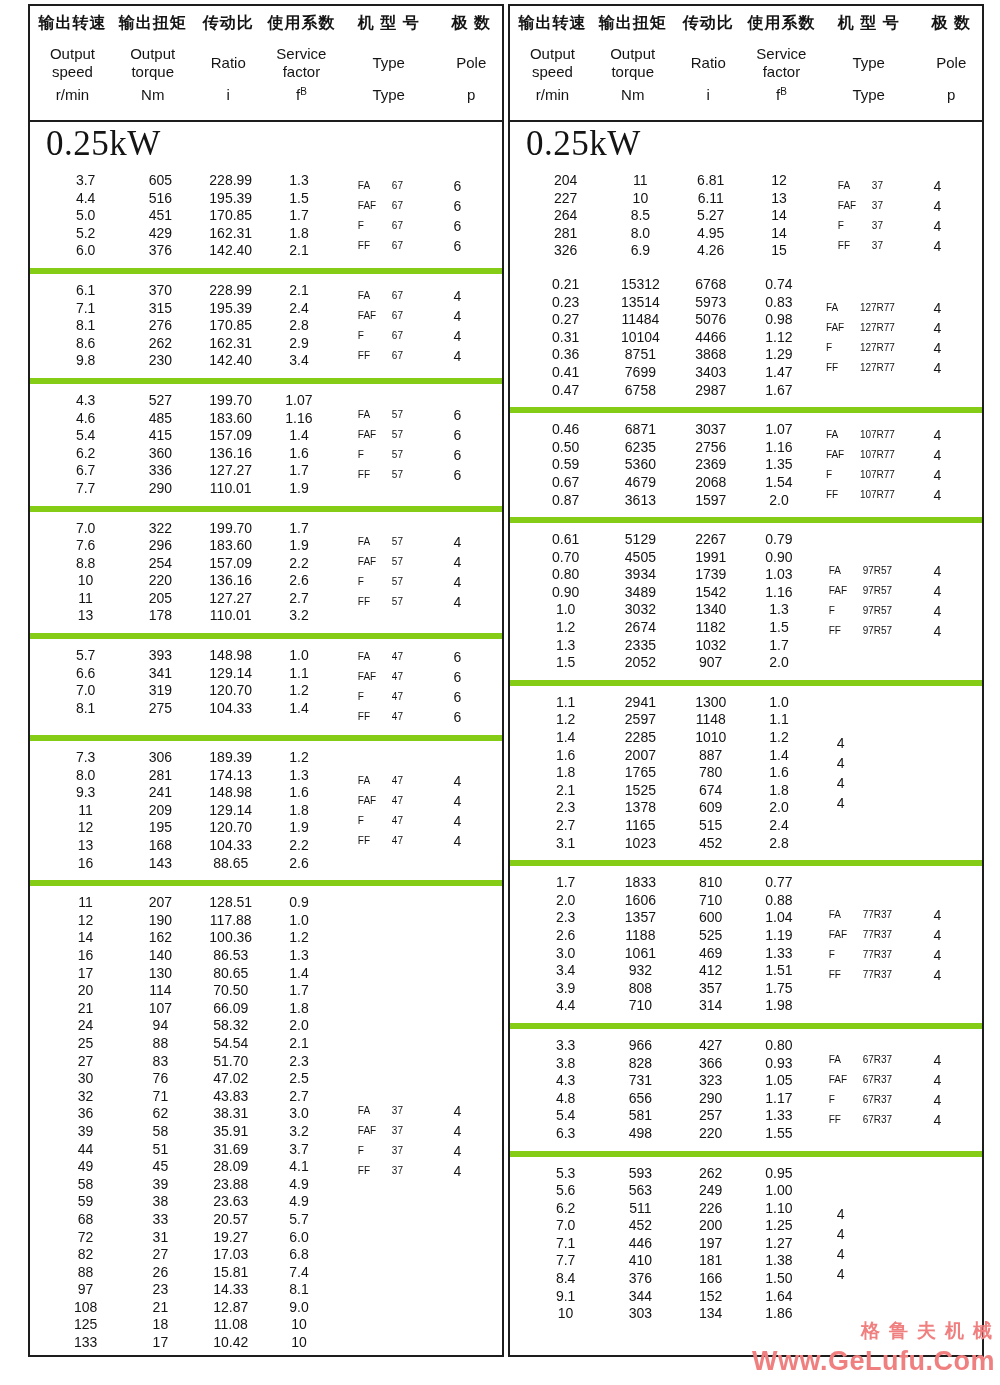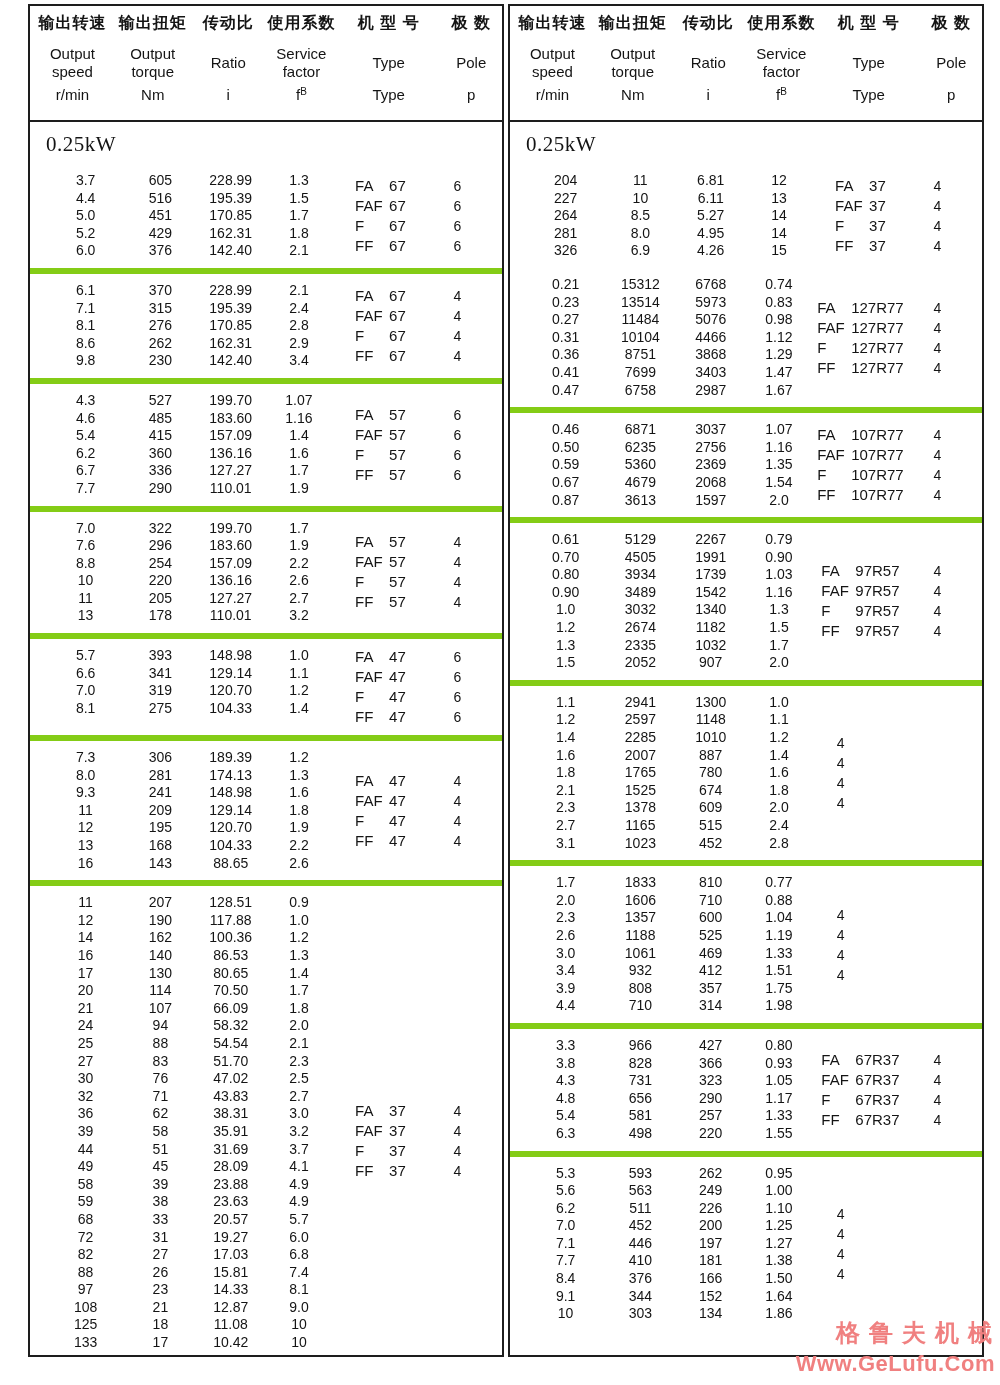--- a/index.html
+++ b/index.html
@@ -26,44 +26,44 @@
        font-weight:bold;font-size:16px;letter-spacing:1px;white-space:nowrap;}
   .hen{height:46px;display:flex;align-items:center;justify-content:center;
        font-size:15px;line-height:18px;}
   .hunit{height:32px;display:flex;align-items:flex-start;justify-content:center;
        font-size:15px;}
   .hunit sub{font-size:10px;}
   
   .pbody{flex:1;display:flex;flex-direction:column;overflow:hidden;}
   .ptitle{
     height:42px;line-height:44px;flex:0 0 42px;padding-left:16px;
-    font-family:"Liberation Serif", serif;font-size:21px;letter-spacing:0.5px;
+    font-family:"Liberation Serif", serif;font-size:35px;letter-spacing:0.5px;
   }
   .sep{border-top:6px solid #84cc16;}
   .block{
     display:flex;padding:8px 16px;align-items:stretch;
   }
   .nums{width:65%;display:flex;flex-direction:column;}
   .nrow{display:grid;grid-template-columns:27.7% 24.6% 24.6% 23.1%;height:17.6px;}
   .nrow span{display:block;text-align:center;font-size:14px;line-height:17.6px;white-space:nowrap;}
   .types{width:22%;display:flex;flex-direction:column;justify-content:center;align-items:center;}
-  .trow{font-size:15px;line-height:20px;white-space:nowrap;}
+  .trow{font-size:10px;line-height:20px;white-space:nowrap;}
   .trow .tp{display:inline-block;width:34px;}
   .poles{width:13%;display:flex;flex-direction:column;justify-content:center;}
   .prow{font-size:14px;line-height:20px;text-align:center;}
   
   .watermark{
     position:absolute;right:5px;bottom:8px;text-align:right;z-index:5;
   }
   .wm1{
-    font-family:Liberation Sans, sans-serif;font-weight:bold;font-size:24px;
+    font-family:Liberation Sans, sans-serif;font-weight:bold;font-size:19px;
     letter-spacing:9px;margin-right:-6px;
   }
   .wm2{
-    font-family:"Liberation Sans", sans-serif;font-weight:bold;font-size:22px;
+    font-family:"Liberation Sans", sans-serif;font-weight:bold;font-size:27px;
     letter-spacing:0.5px;margin-top:2px;
   }
 </style>
 </head>
 <body>
 
 <div class="tables">
 
   <section class="panel">
     <div class="phead">
@@ -966,20 +966,28 @@
               <span>357</span>
               <span>1.75</span>
             </div>
             <div class="nrow">
               <span>4.4</span>
               <span>710</span>
               <span>314</span>
               <span>1.98</span>
             </div>
           </div>
+          <div class="types">
+            <div>
+              <div class="trow"><span class="tp">FA</span><span>77R37</span></div>
+              <div class="trow"><span class="tp">FAF</span><span>77R37</span></div>
+              <div class="trow"><span class="tp">F</span><span>77R37</span></div>
+              <div class="trow"><span class="tp">FF</span><span>77R37</span></div>
+            </div>
+          </div>
           <div class="poles">
             <div class="prow">4</div>
             <div class="prow">4</div>
             <div class="prow">4</div>
             <div class="prow">4</div>
           </div>
         </div>
         <div class="block sep">
           <div class="nums">
             <div class="nrow">

